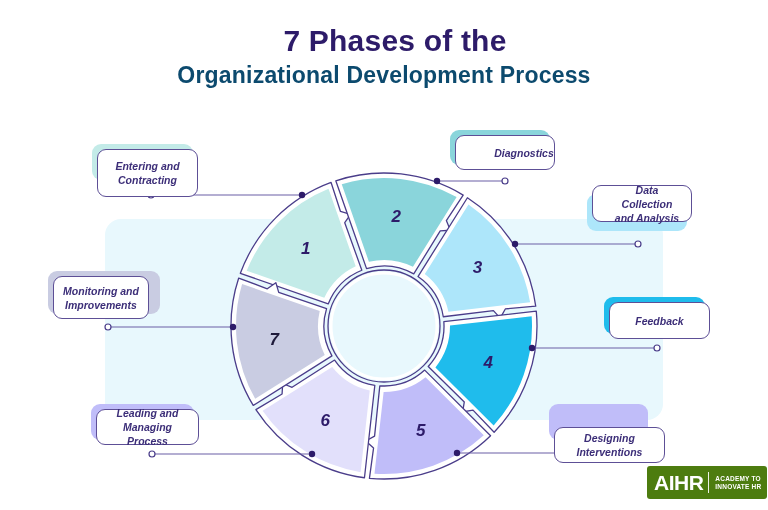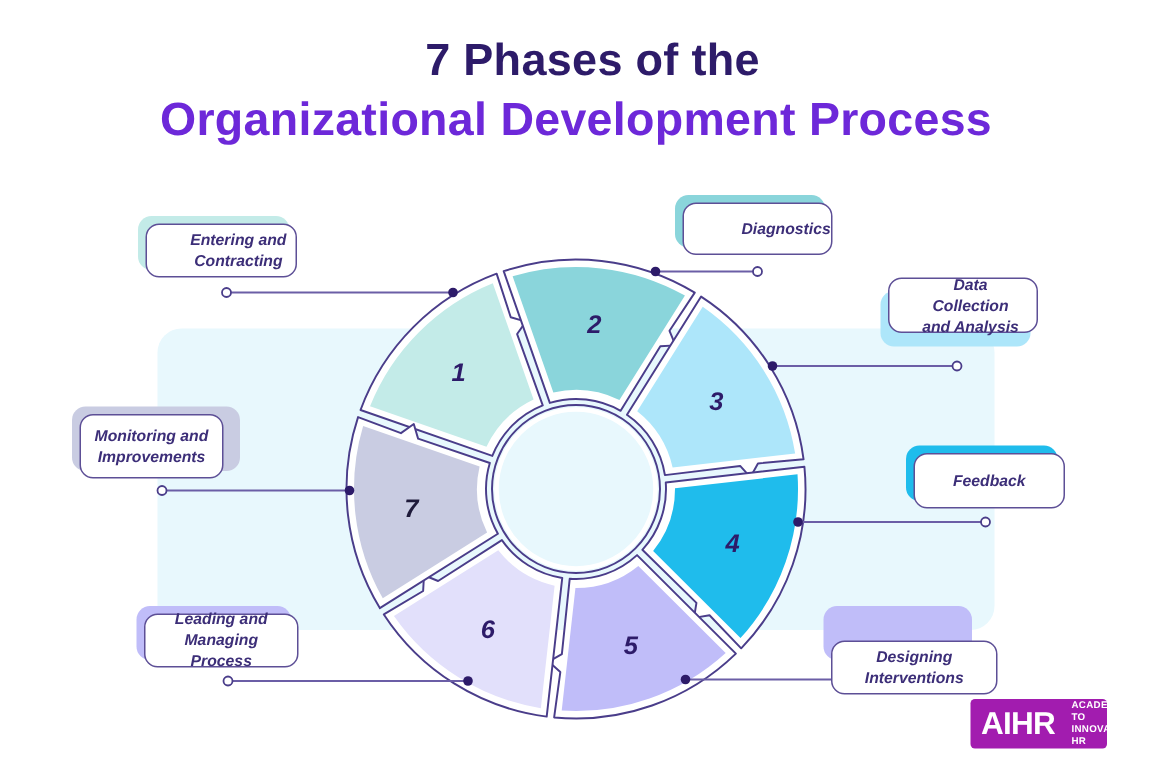--- a/index.html
+++ b/index.html
@@ -1,27 +1,27 @@
 <!DOCTYPE html>
 <html><head>
 <meta charset="utf-8">
 <style>
   * { box-sizing: border-box; margin: 0; padding: 0; }
   html, body { width: 768px; height: 510px; background: #ffffff; overflow: hidden; }
   body { position: relative; font-family: "Liberation Sans", "DejaVu Sans", sans-serif; }
   .title { position: absolute; left: 0; width: 768px; text-align: center; font-weight: 700; letter-spacing: 0.2px; }
   .title.l1 { top: 24px; font-size: 30px; color: #2d1b69; padding-left: 22px; }
-  .title.l2 { top: 62px; font-size: 31px; color: #6d28d9; }
+  .title.l2 { top: 62px; font-size: 23px; color: #0c4a6e; }
   .panel { position: absolute; left: 105px; top: 219px; width: 558px; height: 201px; background: #e8f8fd; border-radius: 16px; }
   svg.wheel { position: absolute; left: 0; top: 0; }
   .label-shadow { position: absolute; border-radius: 9px; }
   .label-box { position: absolute; background: #ffffff; border: 1.5px solid #5d4f96; border-radius: 9px;
                display: flex; align-items: center; justify-content: center; text-align: center;
                font-style: italic; font-weight: 700; font-size: 10.5px; line-height: 14px; color: #3c2e78; padding: 0 6px; }
-  .logo { position: absolute; left: 647px; top: 466px; width: 91px; height: 33px; background: #a21caf; border-radius: 3px;
+  .logo { position: absolute; left: 647px; top: 466px; width: 120px; height: 33px; background: #4d7c0f; border-radius: 3px;
           display: flex; align-items: center; color: #fff; }
   .logo .mark { font-weight: 700; font-size: 21px; padding-left: 7px; letter-spacing: -0.5px; }
   .logo .bar { width: 1px; height: 21px; background: #ffffff; margin: 0 6px 0 5px; opacity: 0.9; }
   .logo .tag { font-size: 6.5px; line-height: 8px; font-weight: 700; letter-spacing: 0.2px; }
 </style>
 </head>
 <body>
 
 <div class="title l1">7 Phases of the</div>
 <div class="title l2">Organizational Development Process</div>
@@ -84,21 +84,21 @@
     <line x1="152" y1="454" x2="312" y2="454" stroke="#6b5ea6" stroke-width="1.2"></line>
     <circle cx="152" cy="454" r="3" fill="#ffffff" stroke="#4a3d8a" stroke-width="1.2"></circle>
     <circle cx="312" cy="454" r="3.2" fill="#2d1b69"></circle>
     <line x1="108" y1="327" x2="233" y2="327" stroke="#6b5ea6" stroke-width="1.2"></line>
     <circle cx="108" cy="327" r="3" fill="#ffffff" stroke="#4a3d8a" stroke-width="1.2"></circle>
     <circle cx="233" cy="327" r="3.2" fill="#2d1b69"></circle>
   </svg>
 
 <div id="labels">
     <div class="label-shadow" style="left: 92px; top: 144px; width: 101px; height: 36px; background: rgb(195, 235, 232);"></div>
-    <div class="label-box" style="left: 97px; top: 149px; width: 101px; height: 36px; justify-content: flex-end;">
+    <div class="label-box" style="left: 97px; top: 149px; width: 101px; height: 48px;">
       <span><span>Entering and</span><br><span>Contracting</span></span>
     </div>
     <div class="label-shadow" style="left: 450px; top: 130px; width: 100px; height: 35px; background: rgb(138, 213, 219);"></div>
     <div class="label-box" style="left: 455px; top: 135px; width: 100px; height: 35px; padding-left: 44px;">
       <span><span>Diagnostics</span></span>
     </div>
     <div class="label-shadow" style="left: 587px; top: 194px; width: 100px; height: 37px; background: rgb(173, 230, 250);"></div>
     <div class="label-box" style="left: 592px; top: 185px; width: 100px; height: 37px; padding-left: 16px;">
       <span><span>Data Collection</span><br><span>and Analysis</span></span>
     </div>

